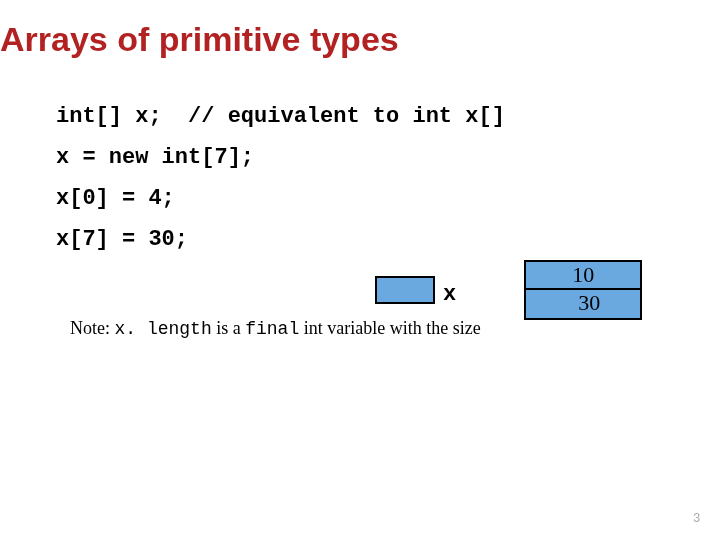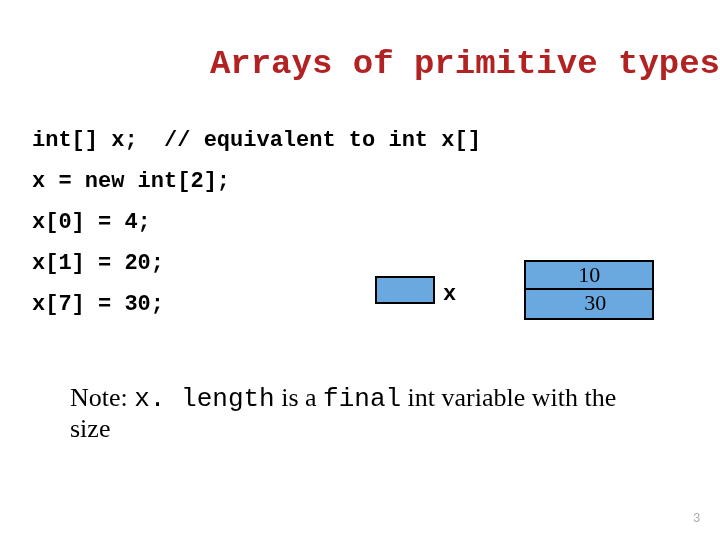--- a/index.html
+++ b/index.html
@@ -5,29 +5,29 @@
   * { margin: 0; padding: 0; box-sizing: border-box; }
   body {
     width: 720px;
     height: 540px;
     background: #ffffff;
     font-family: "Times New Roman", Times, serif;
     position: relative;
     overflow: hidden;
   }
   .title {
-    font-family: Liberation Mono, monospace;
+    font-family: Liberation Sans, sans-serif;
     font-weight: bold;
     font-size: 34px;
     color: #b22222;
-    text-align: right;
-    padding-top: 45px;
+    text-align: left;
+    padding-top: 20px;
   }
   .content {
-    padding: 45px 60px 0 32px;
+    padding: 45px 60px 0 56px;
   }
   .code-line {
     font-family: "Courier New", Courier, monospace;
     font-weight: bold;
     font-size: 22px;
     color: #000;
     margin-bottom: 16px;
     white-space: pre;
   }
   .diagram {
@@ -51,35 +51,35 @@
     margin-top: 8px;
   }
   .ref-group {
     display: flex;
     align-items: center;
     gap: 8px;
   }
   .array-box {
     border: 2px solid #000;
     background: #6aa8e0;
-    width: 130px;
+    width: 118px;
     margin-left: 50px;
   }
   .array-cell {
     border-bottom: 2px solid #000;
     text-align: center;
     font-family: "Times New Roman", Times, serif;
     font-size: 22px;
     height: 28px;
     line-height: 26px;
   }
   .array-cell:last-child { border-bottom: none; padding-left: 12px; }
   .note {
     font-family: "Times New Roman", Times, serif;
-    font-size: 26px;
+    font-size: 18px;
     color: #000;
     padding: 50px 60px 0 70px;
   }
   .note .mono {
     font-family: "Courier New", Courier, monospace;
   }
   .page-num {
     position: absolute;
     right: 20px;
     bottom: 14px;
@@ -88,23 +88,22 @@
     color: #aaa;
   }
 </style>
 </head>
 <body>
 
 <h1 class="title">Arrays of primitive types</h1>
 
 <div class="content">
   <div class="code-line"><span>int[] x;</span>  <span>// equivalent to int x[]</span></div>
-  <div class="code-line">x = new int[2];</div>
+  <div class="code-line">x = new int[7];</div>
   <div class="code-line">x[0] = 4;</div>
-  <div class="code-line">x[1] = 20;</div>
   <div class="code-line">x[7] = 30;</div>
 </div>
 
 <div class="diagram">
   <div class="ref-group">
     <div class="ref-box"></div>
     <div class="x-label">x</div>
   </div>
   <div class="array-box">
     <div class="array-cell">10</div>

